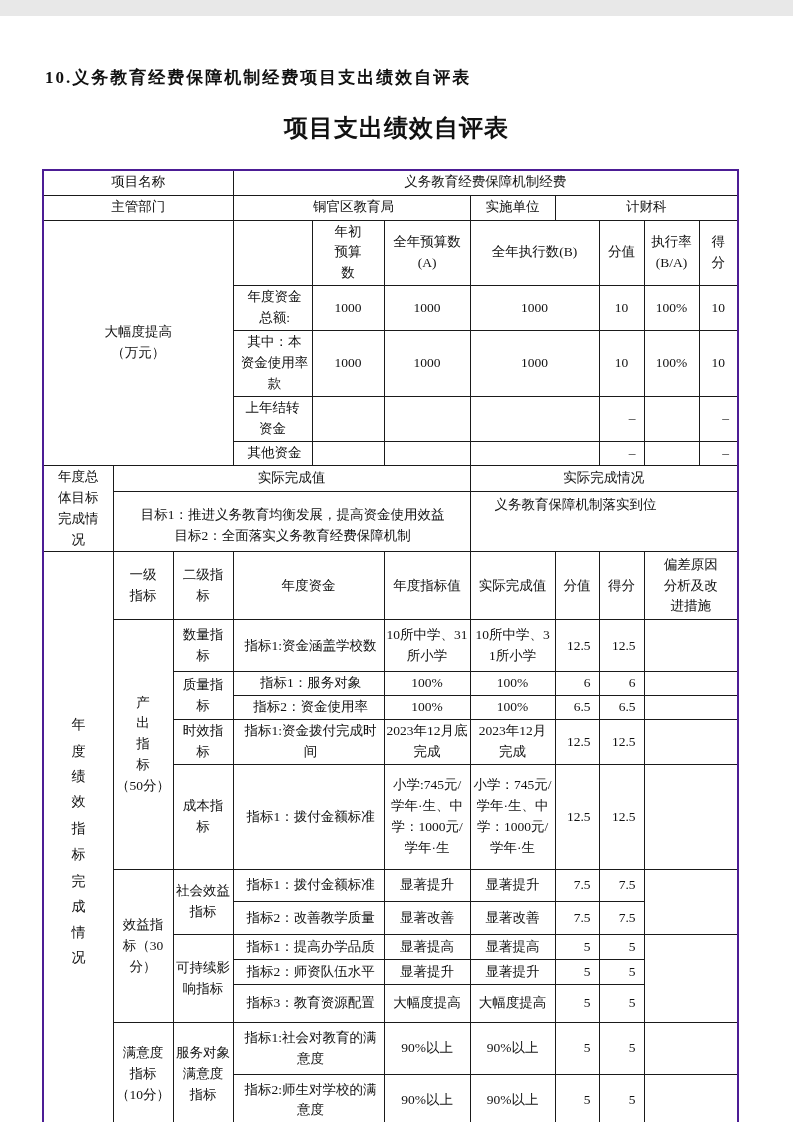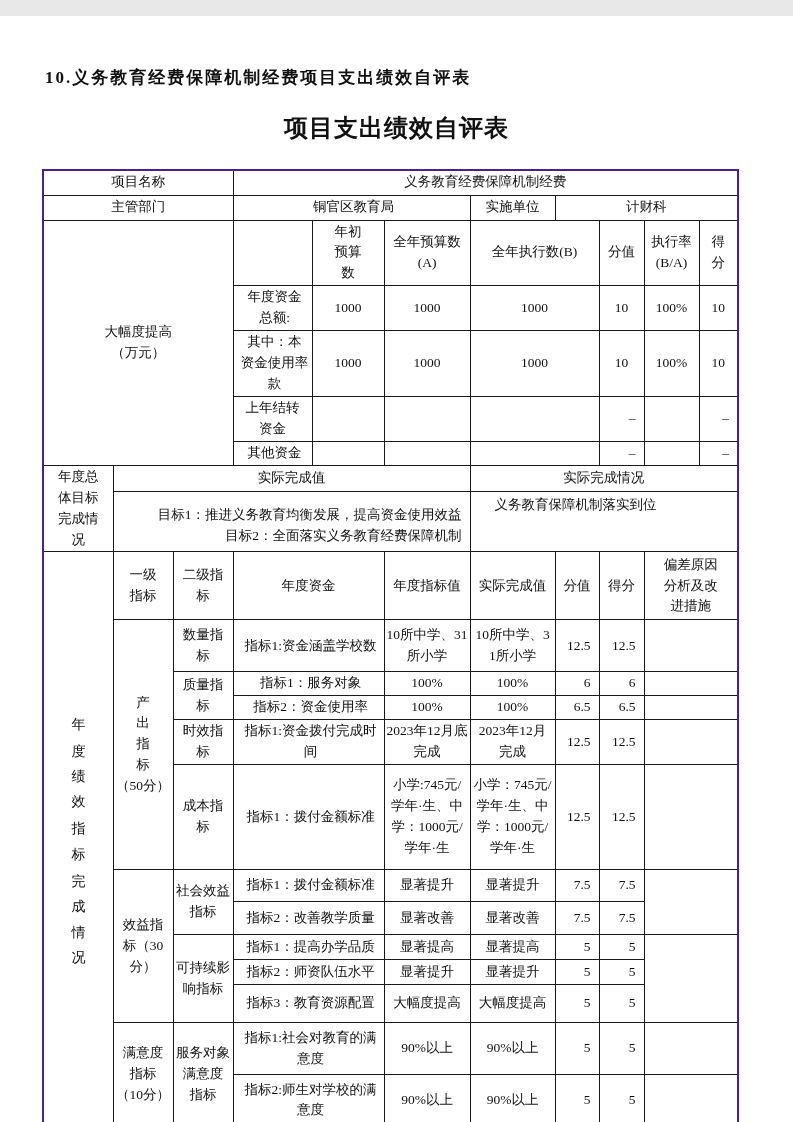--- a/index.html
+++ b/index.html
@@ -30,21 +30,21 @@
     border:1px solid #1a1a1a;
     font-size:13.5px; line-height:1.55;
     text-align:center; vertical-align:middle;
     padding:1px 2px;
     white-space:pre-line;
     overflow:hidden;
     word-break:break-all;
   }
   td.l { text-align:center; padding-left:6px; }
   td.r { text-align:right; padding-right:8px; }
-  td.goals { text-align:right; vertical-align:bottom; padding:3px 8px 5px 10px; }
+  td.goals { text-align:center; vertical-align:bottom; padding:3px 8px 5px 10px; }
   td.topleft { text-align:left; vertical-align:top; padding:3px 24px; }
   td.sec1 { padding:1px 14px; }
   td.dev-h { padding:1px 13px; }
   .vert {
     display:inline-block;
     writing-mode:vertical-lr;
     text-orientation:upright;
     letter-spacing:26px;
     white-space:nowrap;
     font-size:14px;

